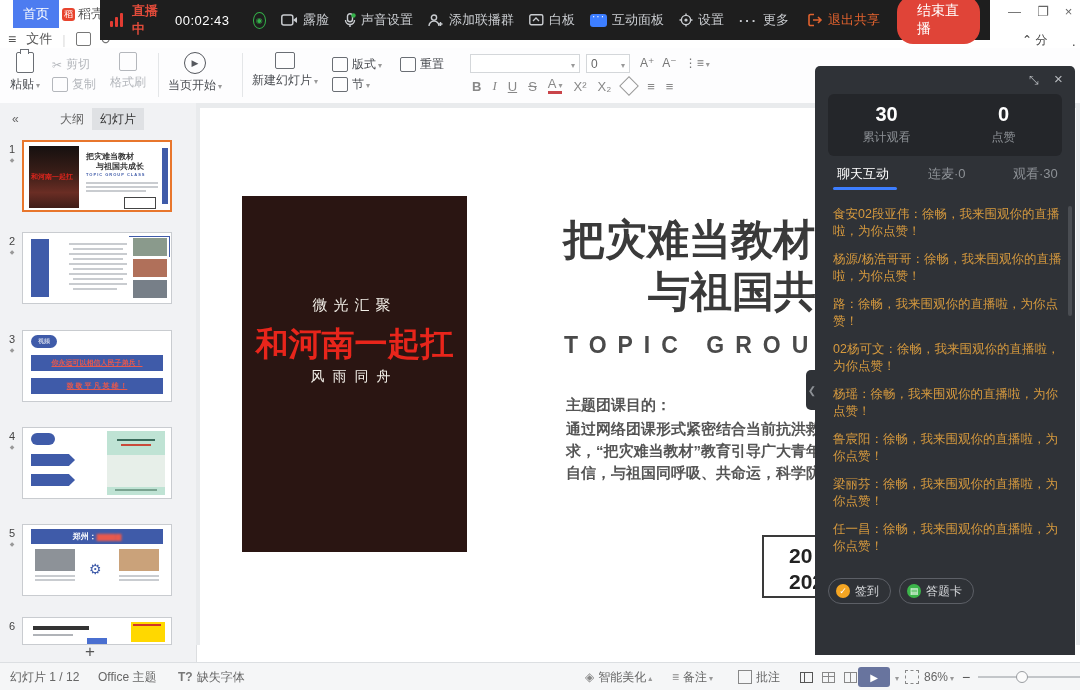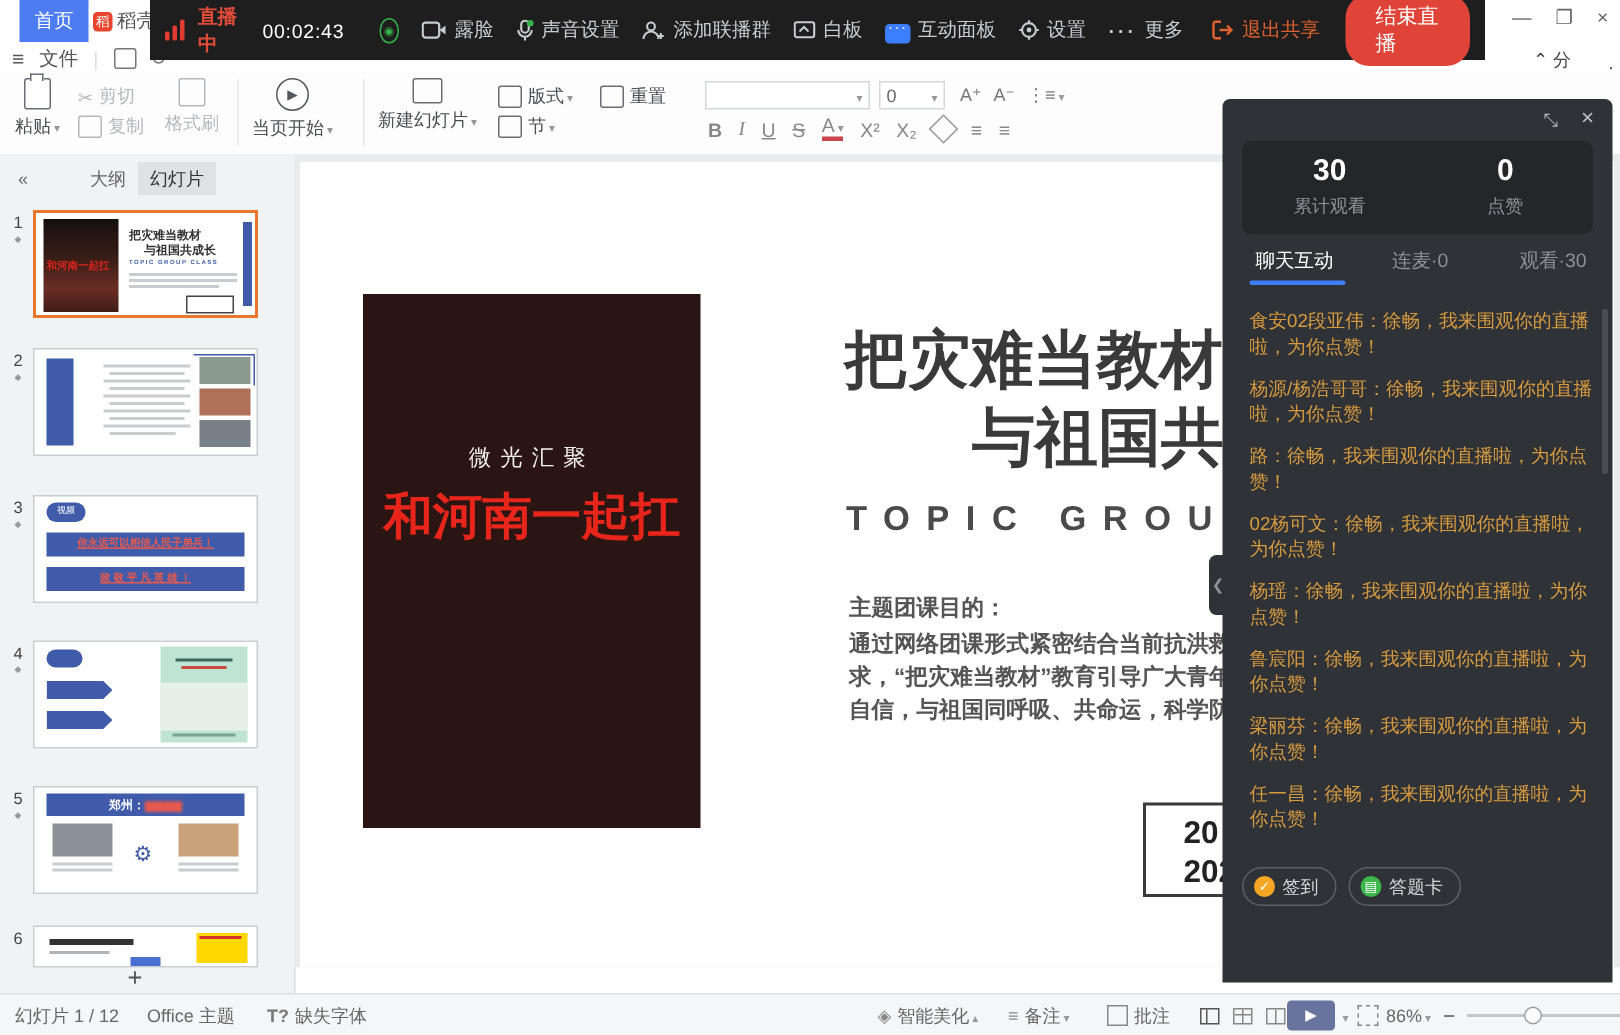--- a/index.html
+++ b/index.html
@@ -183,21 +183,21 @@
         </svg>
       <span>添加联播群</span>
       </span>
     <span class="lb-item" style="margin-left:6px;">
       <svg class="mini-svg" width="15" height="12">
           <rect x="0.8" y="0.8" width="13" height="10" rx="1.5" fill="none" stroke="#c9ccd0" stroke-width="1.4"></rect>
           <path d="M4 7 l3-3 3 3" fill="none" stroke="#c9ccd0" stroke-width="1.3"></path>
         </svg>
       <span>白板</span>
       </span>
-    <span class="lb-item" style="margin-left:6px;align-items:flex-end;">
+    <span class="lb-item" style="margin-left:6px;">
       <span class="bubble"></span>
       <span>互动面板</span>
       </span>
     <span class="lb-item" style="margin-left:6px;">
       <svg class="mini-svg" width="14" height="14">
           <circle cx="7" cy="7" r="4.6" fill="none" stroke="#c9ccd0" stroke-width="1.4"></circle>
           <circle cx="7" cy="7" r="1.6" fill="#c9ccd0"></circle>
           <path d="M7 0.5V3 M7 11v2.5 M0.5 7H3 M11 7h2.5" stroke="#c9ccd0" stroke-width="1.4"></path>
         </svg>
       <span>设置</span>
@@ -371,20 +371,21 @@
       </div>
     </div>
   </div>
   <div class="abs addslide">+</div>
 
   <div class="abs editor"></div>
   <div class="abs slide">
     <div class="abs flood">
       <div class="flood-t" style="top:100px;font-size:15px;letter-spacing:6px;font-family:'Liberation Serif','DejaVu Serif',serif;">微光汇聚</div>
       <div class="flood-t" style="top:126px;font-size:33px;font-weight:bold;color:#e8251b;white-space:nowrap;">和河南一起扛</div>
+      <div class="flood-t" style="top:172px;font-size:14px;letter-spacing:8px;font-family:'Liberation Serif','DejaVu Serif',serif;">风雨同舟</div>
     </div>
     <div class="slide-title" style="left:363px;top:104px;">把灾难当教材</div>
     <div class="slide-title" style="left:448px;top:156px;">与祖国共成长</div>
     <div class="topic" style="left:364px;top:224px;">TOPIC GROUP CLASS</div>
     <div class="purpose" style="left:366px;top:288px;">主题团课目的：</div>
     <div class="purpose" style="left:366px;top:312px;">通过网络团课形式紧密结合当前抗洪救灾</div>
     <div class="purpose" style="left:366px;top:334px;">求，“把灾难当教材”教育引导广大青年</div>
     <div class="purpose" style="left:366px;top:356px;">自信，与祖国同呼吸、共命运，科学防汛</div>
     <div class="datebox">
       <div>20</div>

